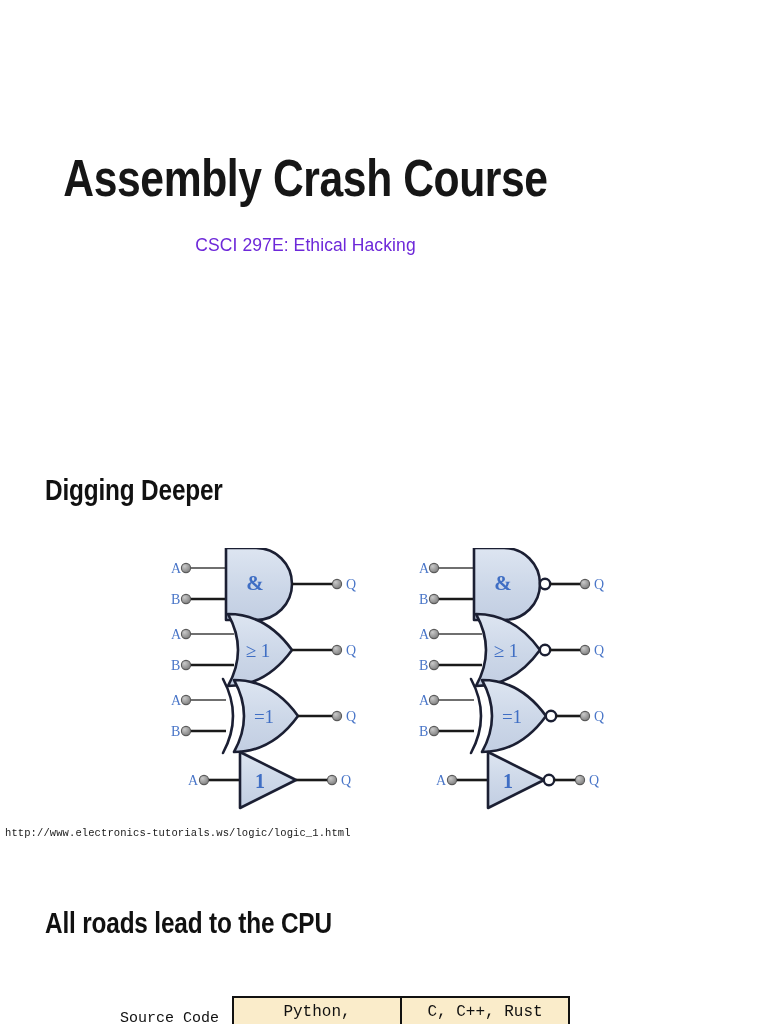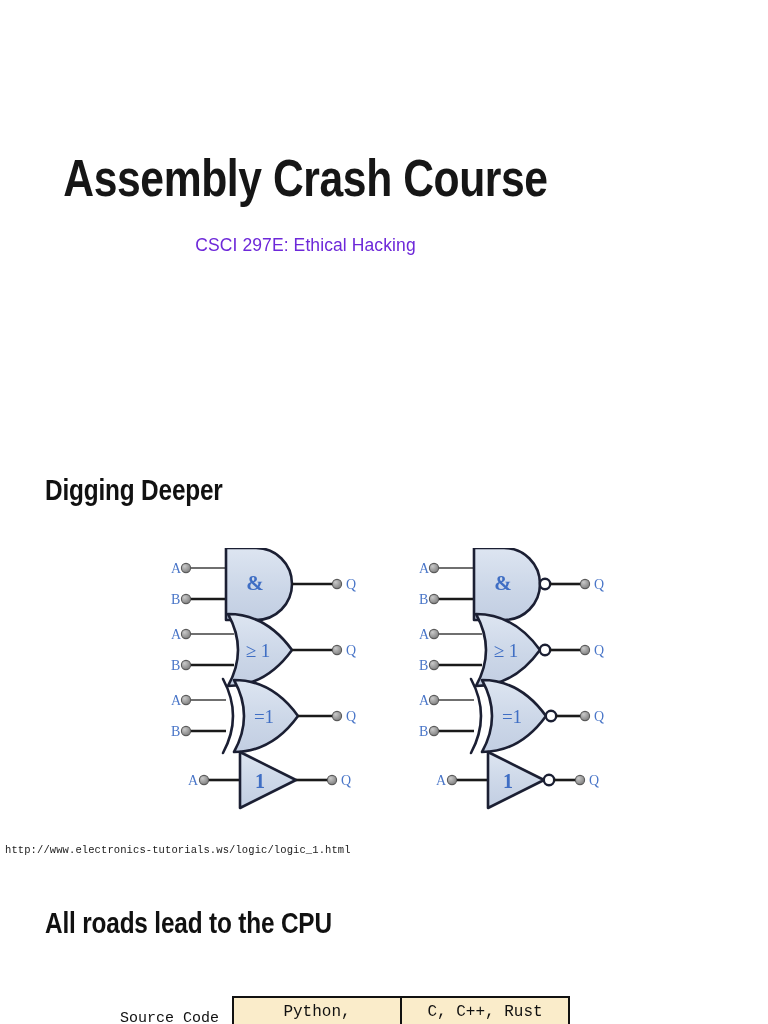--- a/index.html
+++ b/index.html
@@ -74,21 +74,21 @@
     top: 548px;
     width: 470px;
     height: 282px;
   }
   .gate-figure svg { display: block; }
 
   
   .source-url {
     position: absolute;
     left: 5px;
-    top: 844px;
+    top: 827px;
     font-family: "Liberation Mono", "DejaVu Sans Mono", monospace;
     font-size: 10.5px;
     color: #1a1a1a;
     letter-spacing: 0.1px;
     white-space: nowrap;
   }
 
   
   .pipeline {
     position: absolute;

